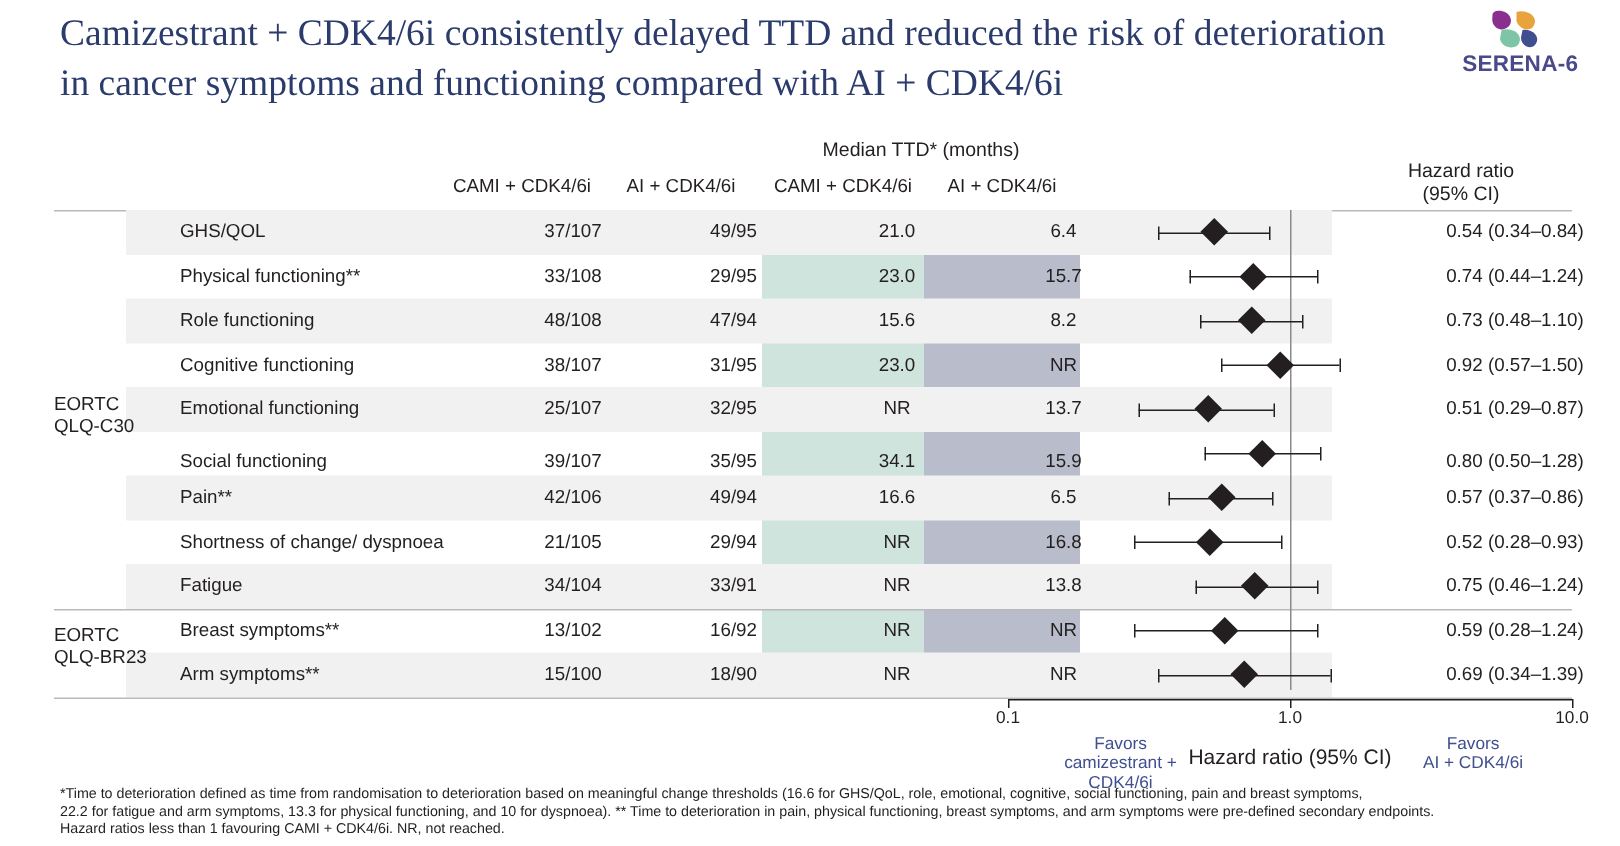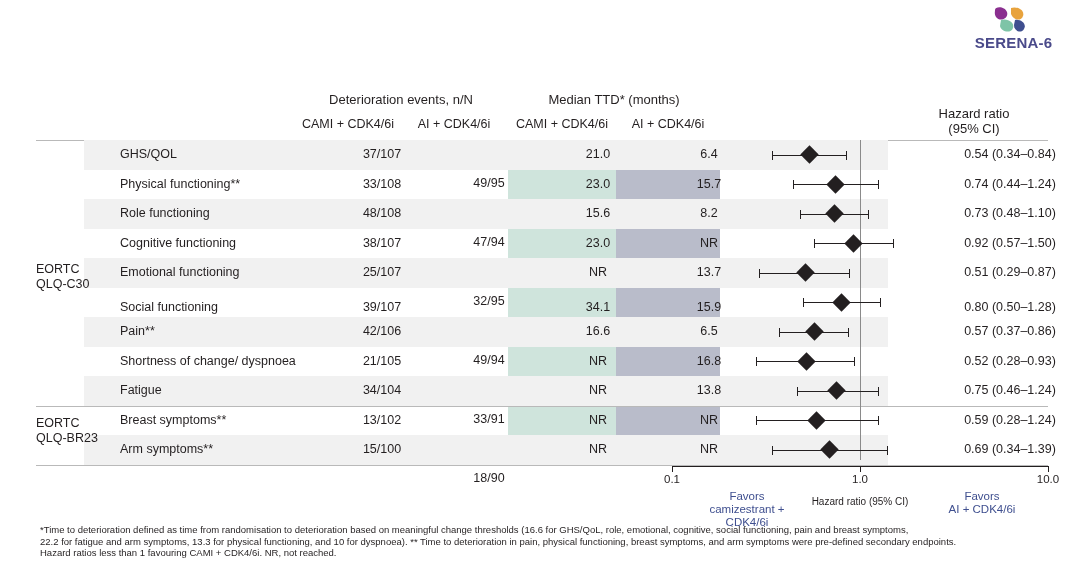--- a/index.html
+++ b/index.html
@@ -32,21 +32,21 @@
   .hdr{position:absolute;font-size:12.5px;color:#231f20;text-align:center;}
   .hdr-group{font-size:13px;}
 
   
   .tbl{position:absolute;left:36px;top:140px;width:1012px;}
   .rowline{position:absolute;left:0;width:1012px;height:1px;background:#b9b9b9;}
   .row{position:absolute;left:0;width:1012px;height:16px;}
   .row .lbl{position:absolute;left:84px;top:7px;font-size:12.5px;}
   .cell{position:absolute;top:7px;font-size:12.5px;text-align:center;}
   .c1{left:296px;width:100px;}
-  .c2{left:408px;width:90px;margin-top:29px;}
+  .c2{left:408px;width:90px;}
   .c3{left:512px;width:100px;}
   .c4{left:628px;width:90px;}
   .c5{left:900px;width:148px;}
 
   .band-green{position:absolute;left:508px;width:108px;background:#cfe4dc;}
   .band-grey{position:absolute;left:616px;width:104px;background:#b9bcca;}
   .band-plot{position:absolute;left:720px;width:168px;background:#f1f1f1;}
 
   .grp{position:absolute;left:0px;font-size:12.5px;line-height:15px;}
 
@@ -55,42 +55,42 @@
   .vline{position:absolute;top:0;width:1px;background:#8a8a8a;}
   .ci{position:absolute;height:1px;background:#231f20;}
   .cap{position:absolute;width:1px;height:9px;background:#231f20;}
   .dia{position:absolute;width:13px;height:13px;background:#231f20;transform:rotate(45deg);}
 
   .axis{position:absolute;left:672px;top:466px;width:376px;}
   .axis-line{position:absolute;left:0;top:0;width:376px;height:1px;background:#231f20;}
   .tick{position:absolute;top:0;width:1px;height:6px;background:#231f20;}
   .tlab{position:absolute;top:7px;font-size:11.5px;transform:translateX(-50%);}
   .favors{position:absolute;top:24px;font-size:11.5px;color:#3f4f8f;text-align:center;line-height:13px;}
-  .hrlab{position:absolute;top:30px;font-size:10px;text-align:center;}
+  .hrlab{position:absolute;top:30px;font-size:14px;text-align:center;}
 
   .foot{position:absolute;left:40px;top:524px;width:940px;font-size:9.5px;line-height:11.6px;color:#231f20;}
   .foot .l2{display:block;}
 </style>
 </head>
 <body>
 
 <div class="slide">
 
+  <div class="title">Camizestrant + CDK4/6i consistently delayed TTD and reduced the risk of deterioration in cancer symptoms and functioning compared with AI + CDK4/6i</div>
 
   <div class="logo">
     <svg class="logo-mark" viewBox="0 0 40 28">
       <path d="M4 4 C4 0, 14 0, 16 6 C18 12, 10 16, 6 12 C3 9, 4 6, 4 4 Z" fill="#8a2f8f"></path>
       <path d="M20 2 C26 0, 34 4, 32 10 C30 16, 22 14, 20 8 Z" fill="#e8a33d"></path>
       <path d="M10 14 C16 12, 24 16, 22 22 C20 28, 10 26, 9 20 Z" fill="#7ec4a7"></path>
       <path d="M24 14 C30 13, 36 18, 33 23 C30 28, 23 25, 23 19 Z" fill="#3f4f8f"></path>
     </svg>
     <div class="logo-text">SERENA-6</div>
   </div>
 
-  <div class="hdr hdr-group" style="left:296px;top:92px;width:210px;">Deterioration events, n/N</div>
   <div class="hdr hdr-group" style="left:508px;top:92px;width:212px;">Median TTD* (months)</div>
   <div class="hdr hdr-group" style="left:900px;top:106px;width:148px;">Hazard ratio</div>
   <div class="hdr hdr-group" style="left:900px;top:121px;width:148px;">(95% CI)</div>
 
   <div class="hdr" style="left:296px;top:117px;width:104px;">CAMI + CDK4/6i</div>
   <div class="hdr" style="left:404px;top:117px;width:100px;">AI + CDK4/6i</div>
   <div class="hdr" style="left:508px;top:117px;width:108px;">CAMI + CDK4/6i</div>
   <div class="hdr" style="left:616px;top:117px;width:104px;">AI + CDK4/6i</div>
 
   <div class="band-green" style="top:140px;height:320px;"></div>

